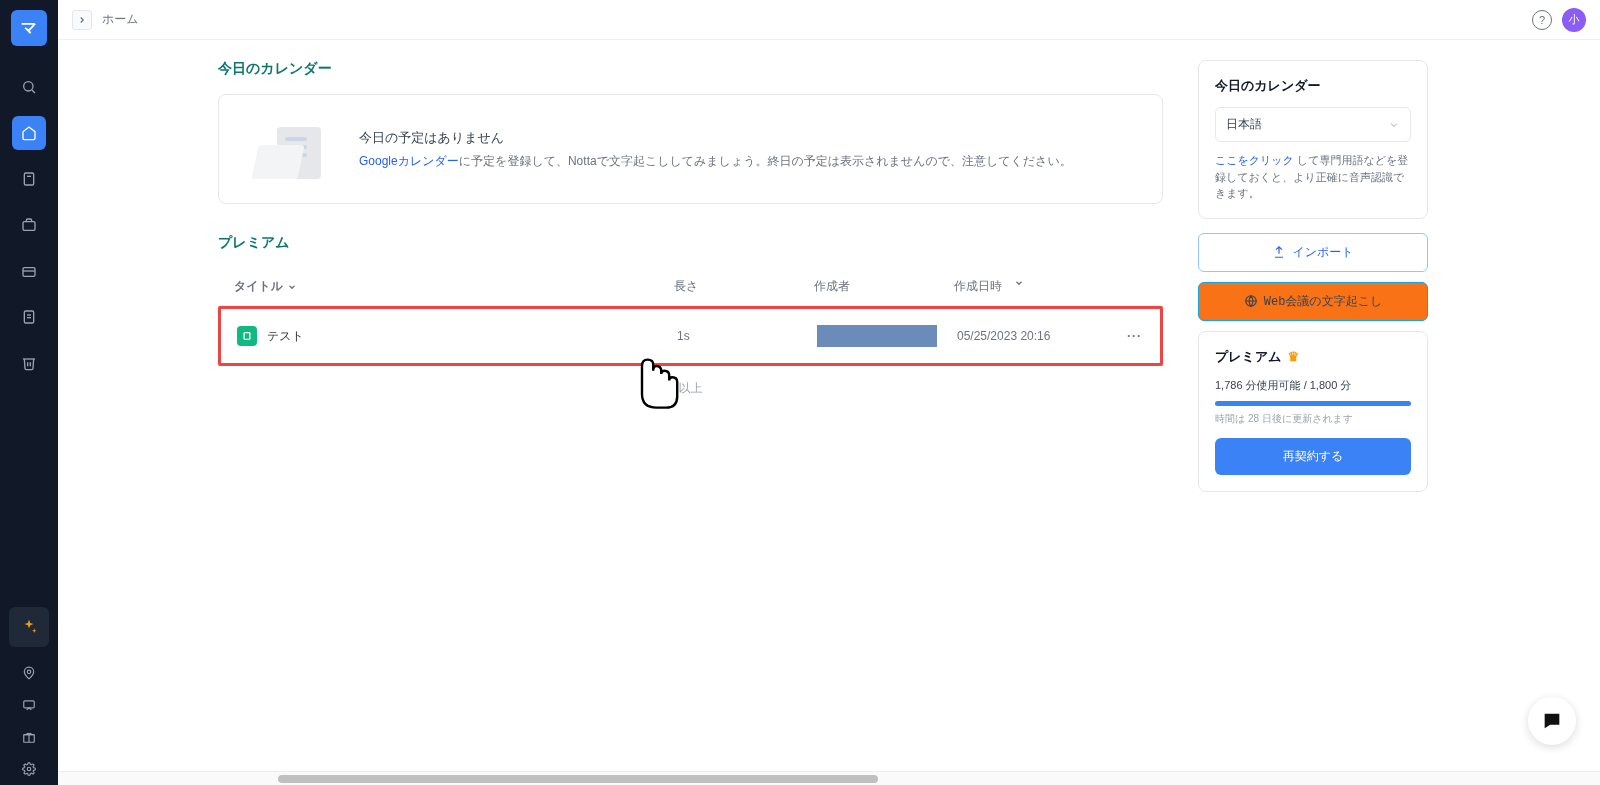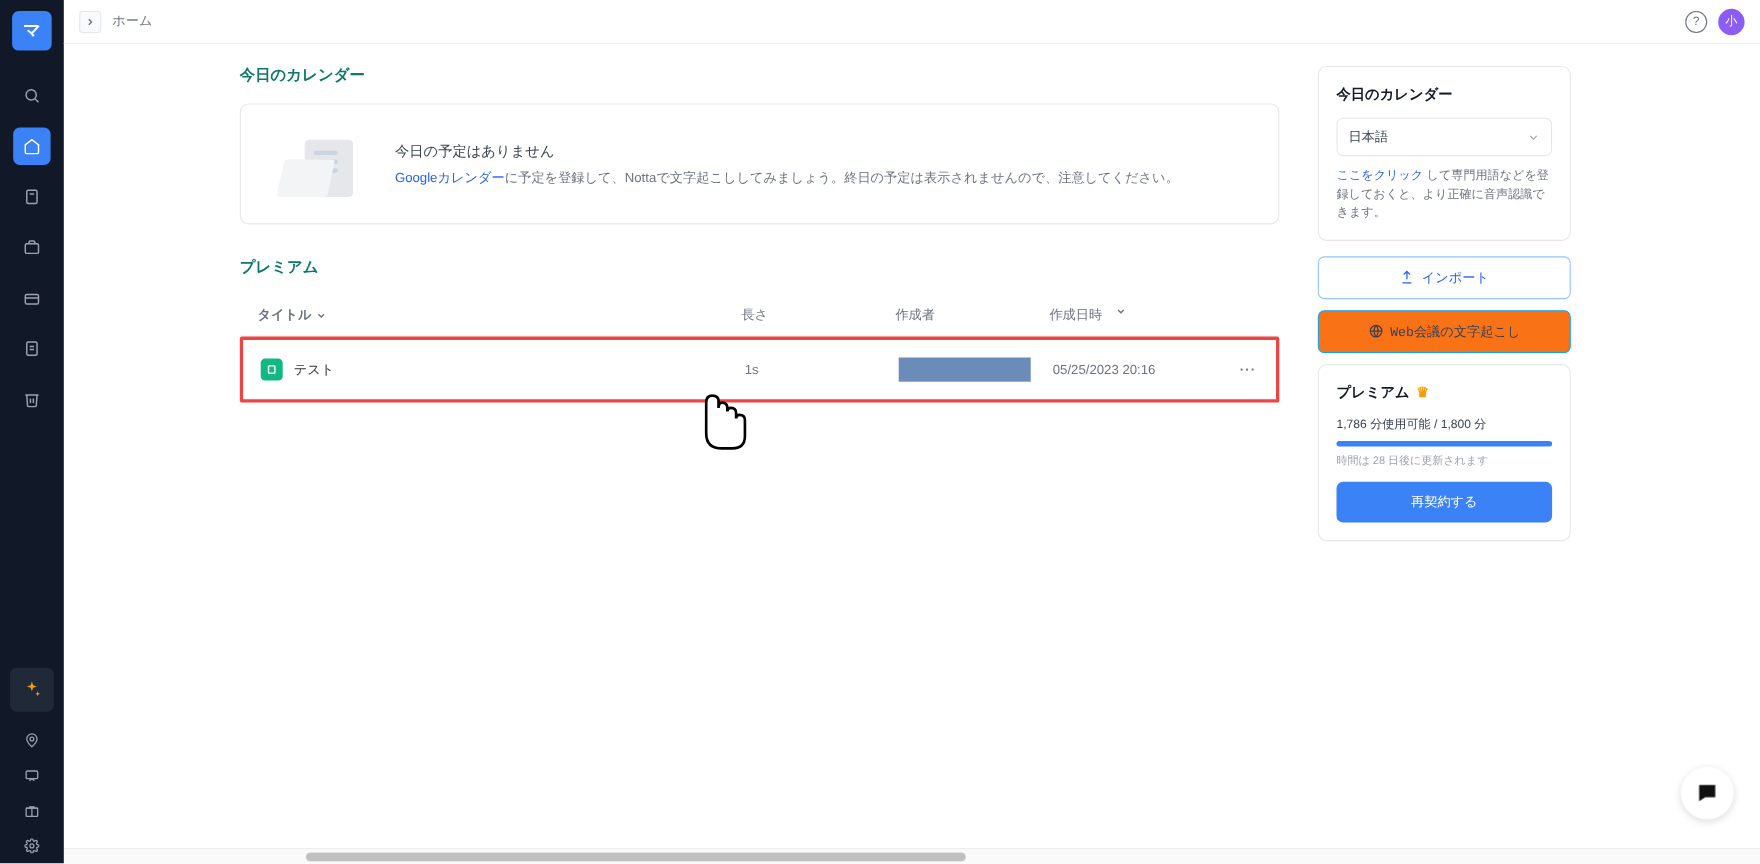--- a/index.html
+++ b/index.html
@@ -235,20 +235,21 @@
             <span>テスト</span>
           </div>
           <div class="len-cell">1s</div>
           <div class="auth-cell">
               <div class="mask"></div>
             </div>
           <div class="date-cell">05/25/2023 20:16</div>
           <div class="act-cell">···</div>
         </div>
 
+        <div class="end-text">以上</div>
 
         <svg class="cursor-hand" width="80" height="80" viewBox="0 0 100 100">
           <path d="M30 20 L30 55 Q30 72 48 72 L60 72 Q74 72 74 58 L74 40 Q74 34 68 34 Q64 34 64 38 L64 32 Q64 26 58 26 Q54 26 54 30 L54 26 Q54 20 48 20 Q44 20 44 26 L44 18 Q44 12 37 12 Q30 12 30 20 Z" fill="#fff" stroke="#000" stroke-width="3"></path>
         </svg>
       </div>
 
       <div class="right-col">
         <div class="panel">
           <div class="panel-title">今日のカレンダー</div>
           <div class="select">

